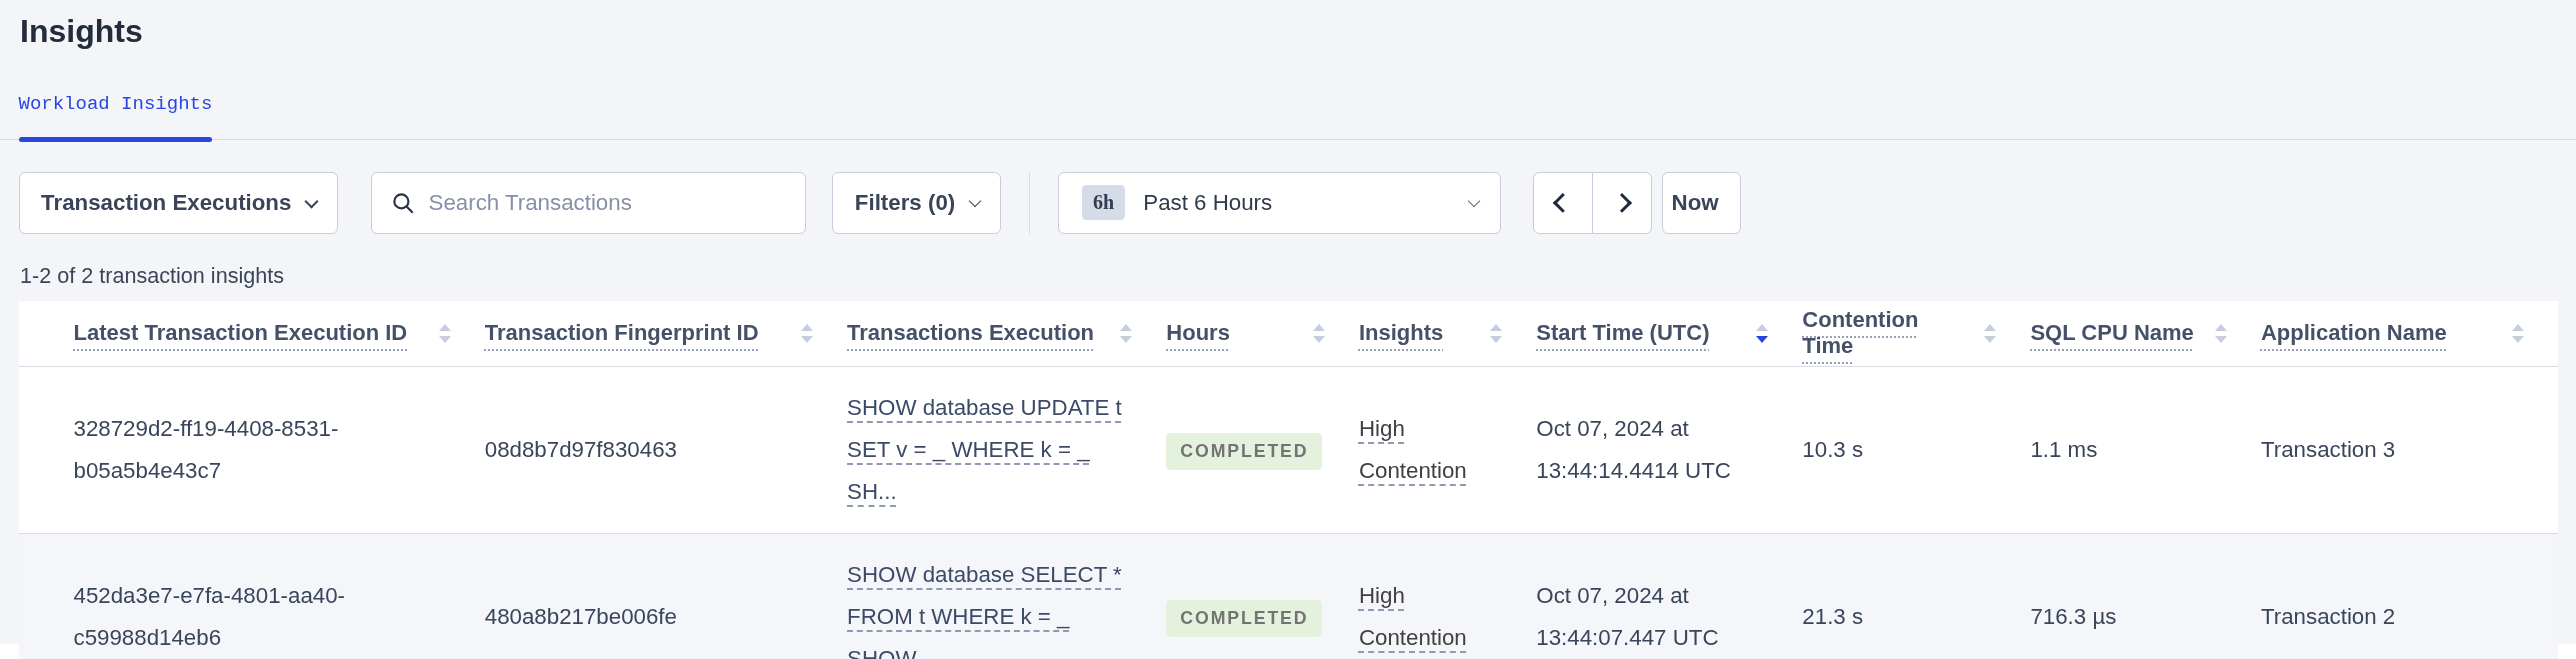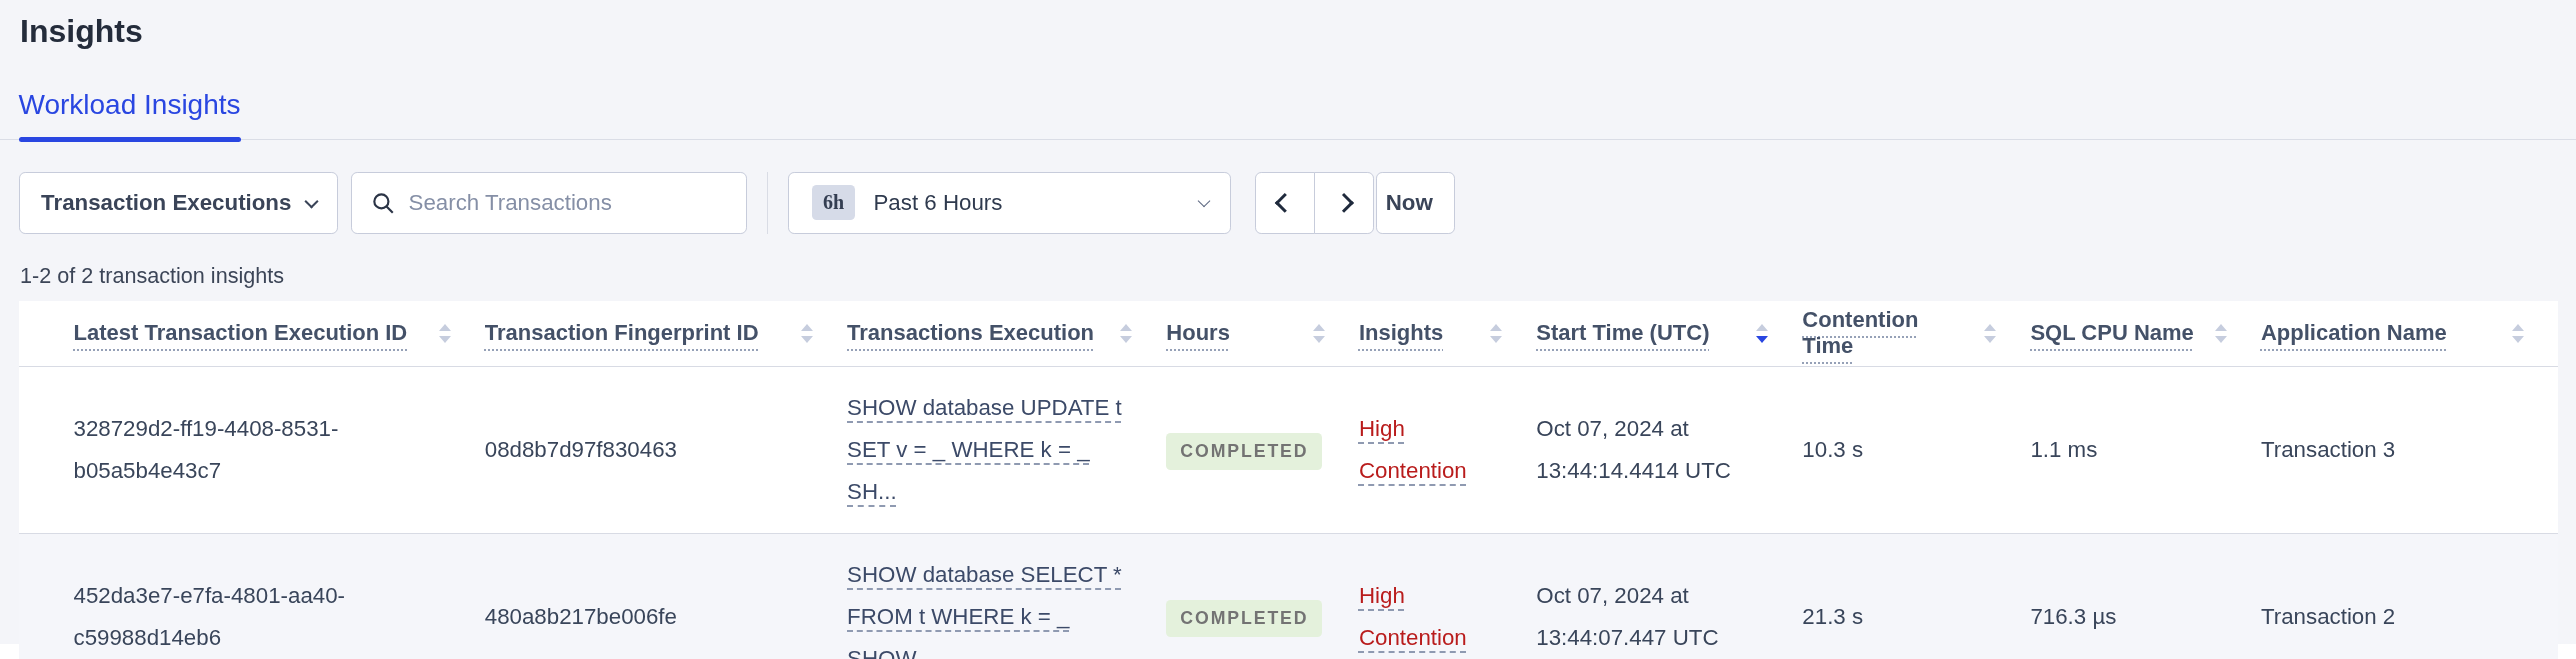--- a/index.html
+++ b/index.html
@@ -15,42 +15,42 @@
     margin: 10.8px 0 0 20px;
     font-size: 32px; line-height: 40px; font-weight: 700; color: #242c3b;
   }
   .tabs {
     display: flex; gap: 42px;
     margin-top: 39px; padding-left: 18.5px;
     border-bottom: 1.5px solid #dadde6;
   }
   .tab {
     position: relative;
-    font-size: 28px; line-height: 29px;
+    font-size: 19px; line-height: 29px;
     padding-bottom: 20px;
-    color: #2f3747; cursor: pointer;
+    color: #2f3747; cursor: pointer; font-family: Liberation Mono, monospace;
   }
   .tab.active { color: #2946e1; }
   .tab.active::after {
     content: ""; position: absolute; left: 0; right: 0; bottom: -3.1px;
     height: 5.4px; background: #2946e1; border-radius: 3.1px;
   }
 
   
-  .toolbar { display: flex; align-items: center; margin: 32px 18.5px 0 18.5px; }
+  .toolbar { display: flex; align-items: center; margin: 32px 18.5px 0 18.5px; gap: 8px; }
   .btn, .search, .timebox, .pager-btn {
     background: #fff; border: 1.5px solid #c7ccdb; border-radius: 6.2px; height: 62px;
   }
   .btn {
     display: inline-flex; align-items: center; gap: 14px;
     padding: 0 21.6px; font-size: 22.3px; font-weight: 700; color: #3a4458; cursor: pointer;
   }
   .search {
     display: flex; align-items: center; gap: 12.3px;
-    width: 396px; margin-left: 13px; padding: 0 18.5px;
+    width: 435px; margin-left: 25px; padding: 0 18.5px;
   }
   .search input {
     border: none; outline: none; width: 100%;
     font-family: inherit; font-size: 22.3px; color: #39455a; background: transparent;
   }
   .search input::placeholder { color: #858fa6; }
   .filters-btn { margin-left: 18.5px; }
   .toolbar-divider { width: 1.5px; height: 62px; background: #d9dce5; margin: 0 20px; }
   .timebox {
     display: flex; align-items: center;
@@ -117,21 +117,21 @@
   .sql-link {
     color: #3c4a68; cursor: pointer;
     text-decoration: underline dashed #8f9ab1; text-underline-offset: 7px; text-decoration-thickness: 1.5px;
   }
   .status-badge {
     display: inline-block; background: #e4f1dc; color: #737373;
     font-size: 17.7px; font-weight: 700; letter-spacing: 1.9px;
     padding: 7.7px 14px; border-radius: 4.6px; line-height: 21.6px;
   }
   .insight-link {
-    color: #b91c1c; cursor: pointer;
+    color: #404040; cursor: pointer;
     text-decoration: underline dashed #8f9ab1; text-underline-offset: 7px; text-decoration-thickness: 1.5px;
   }
 
   .search-icon-svg { flex: 0 0 auto; display: block; }
 </style>
 </head>
 <body>
 
 <h1 class="page-title">Insights</h1>
 
@@ -146,20 +146,24 @@
   </button>
 
   <div class="search">
     <svg class="search-icon-svg" width="26" height="26" viewBox="0 0 24 24">
       <circle cx="10.5" cy="10.5" r="6.5" fill="none" stroke="#2b3446" stroke-width="2"></circle>
       <line x1="15.3" y1="15.3" x2="21" y2="21" stroke="#2b3446" stroke-width="2"></line>
     </svg>
     <input type="text" placeholder="Search Transactions" style="">
   </div>
 
+  <button class="btn filters-btn">
+    <span>Filters (0)</span>
+    <span class="chev down small"></span>
+  </button>
 
   <div class="toolbar-divider"></div>
 
   <div class="timebox">
     <span class="time-badge">6h</span>
     <span class="time-label">Past 6 Hours</span>
     <span class="chev down small"></span>
   </div>
 
   <div class="pager">

